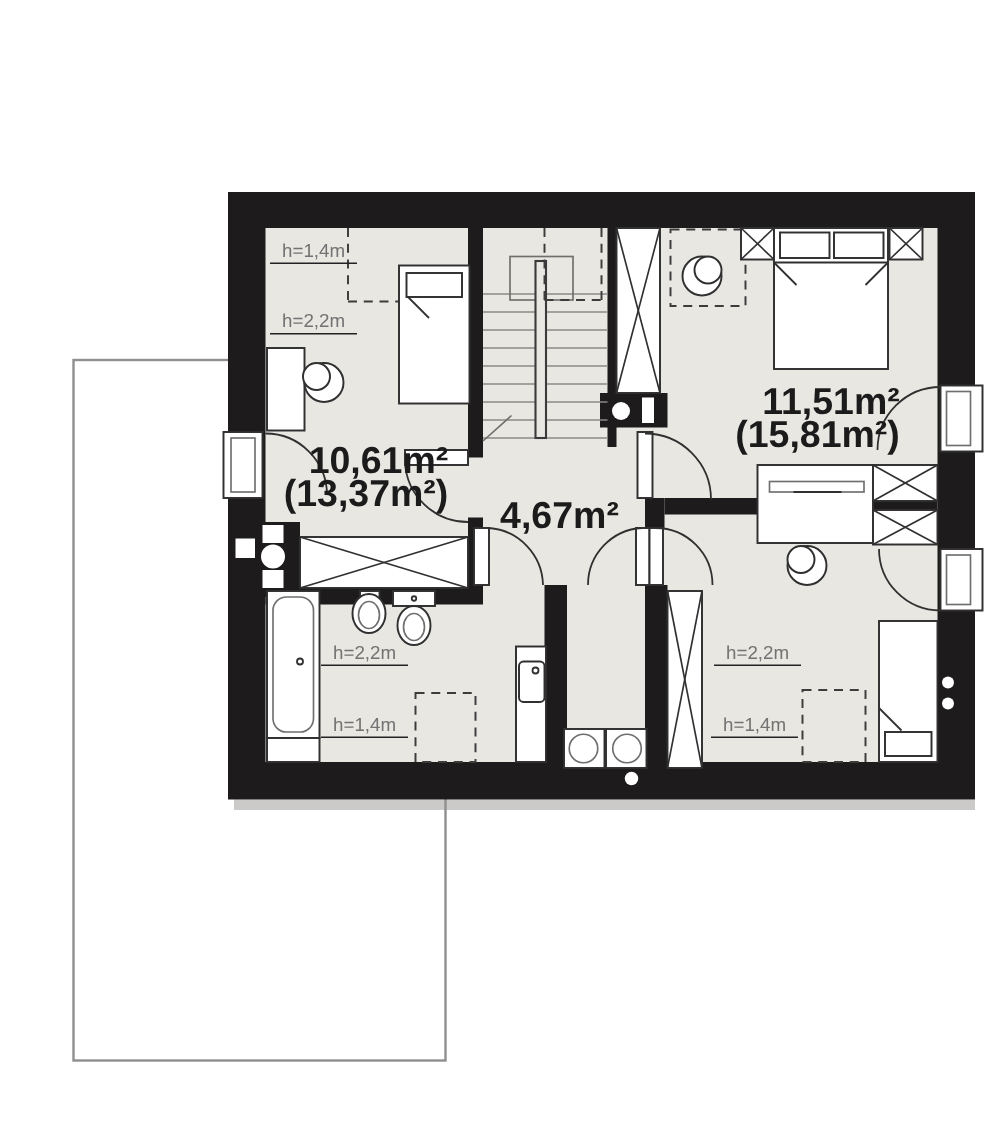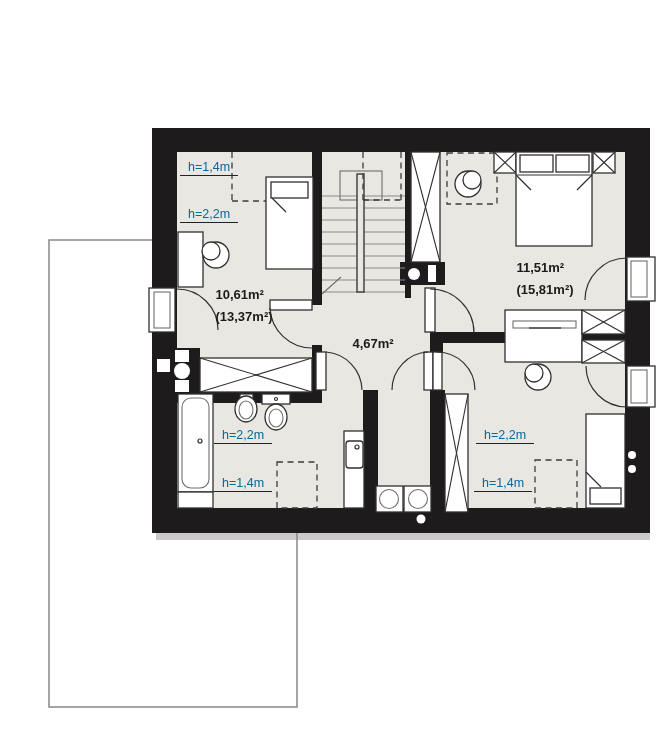--- a/index.html
+++ b/index.html
@@ -11,24 +11,24 @@
   .f{fill:#ffffff;stroke:#303030;stroke-width:1.3;}
   .ff{fill:var(--floor,#e8e7e2);stroke:#3a3a3a;stroke-width:1.4;}
   .ln{stroke:#303030;stroke-width:1.2;fill:none;}
   .thin{stroke:#6f6f6d;stroke-width:1.1;fill:none;}
   .step{stroke:#8a8a88;stroke-width:1;fill:none;}
   .dash{stroke:#3c3c3c;stroke-width:1.3;fill:none;stroke-dasharray:6 4.5;}
   .xline{stroke:#303030;stroke-width:1.1;}
   .wdot{fill:#ffffff;stroke:none;}
   .outline{fill:none;stroke:#8f8f8f;stroke-width:1.6;}
   .shadow{fill:#cbcac8;stroke:none;}
-  .area-label{position:absolute;transform:translateX(-50%);text-align:left;
-      font-weight:bold;font-size:13px;line-height:22px;color:#1b1b1b;white-space:nowrap;}
+  .area-label{position:absolute;transform:translateX(-50%);text-align:right;
+      font-weight:bold;font-size:25px;line-height:22px;color:#1b1b1b;white-space:nowrap;}
   .hmark{position:absolute;display:flex;align-items:flex-end;font-size:12.5px;
-      color:#0369a1;white-space:nowrap;justify-content:flex-end;}
+      color:#737373;white-space:nowrap;justify-content:flex-end;}
   .hmark .t{border-bottom:1.3px solid #222;padding:0 2px 1px;}
   .hmark .d{width:6px;border-bottom:1.3px solid #222;}
 </style>
 </head>
 <body>
 
 <div id="stage">
   <svg width="660" height="752" viewBox="0 0 660 752">
 
     <g>
@@ -237,21 +237,21 @@
         <circle class="thin" cx="389" cy="499" r="9.5"></circle>
       </g>
       <g>
         <rect class="f" x="404" y="486" width="27" height="26"></rect>
         <circle class="thin" cx="418" cy="499" r="9.5"></circle>
       </g>
       <circle class="wdot" cx="421" cy="519" r="4.5"></circle>
     </g>
   </svg>
 
-  <div class="area-label" style="left:244px;top:284px">
+  <div class="area-label" style="left:244px;top:296px">
     <div>10,61m²</div>
     <div>(13,37m²)</div>
   </div>
   <div class="area-label" style="left:545px;top:257px">
     <div>11,51m²</div>
     <div>(15,81m²)</div>
   </div>
   <div class="area-label" style="left:373px;top:333px">
     <div>4,67m²</div>
     <div></div>

